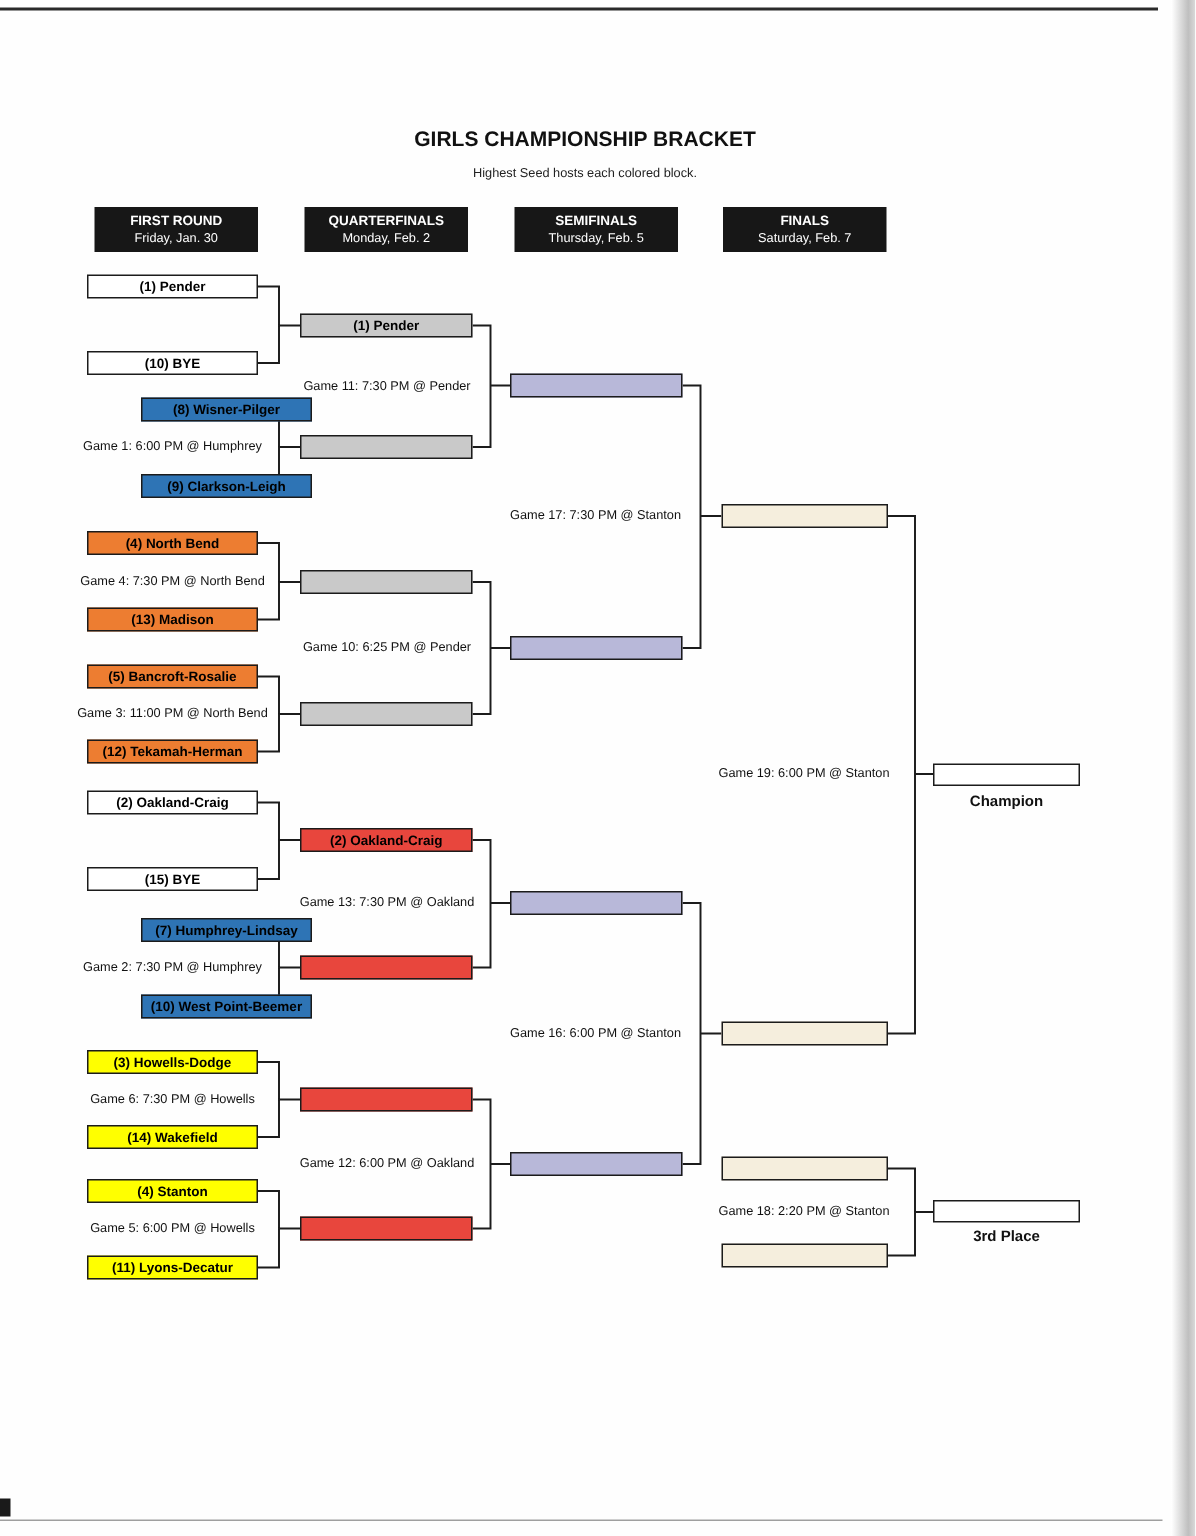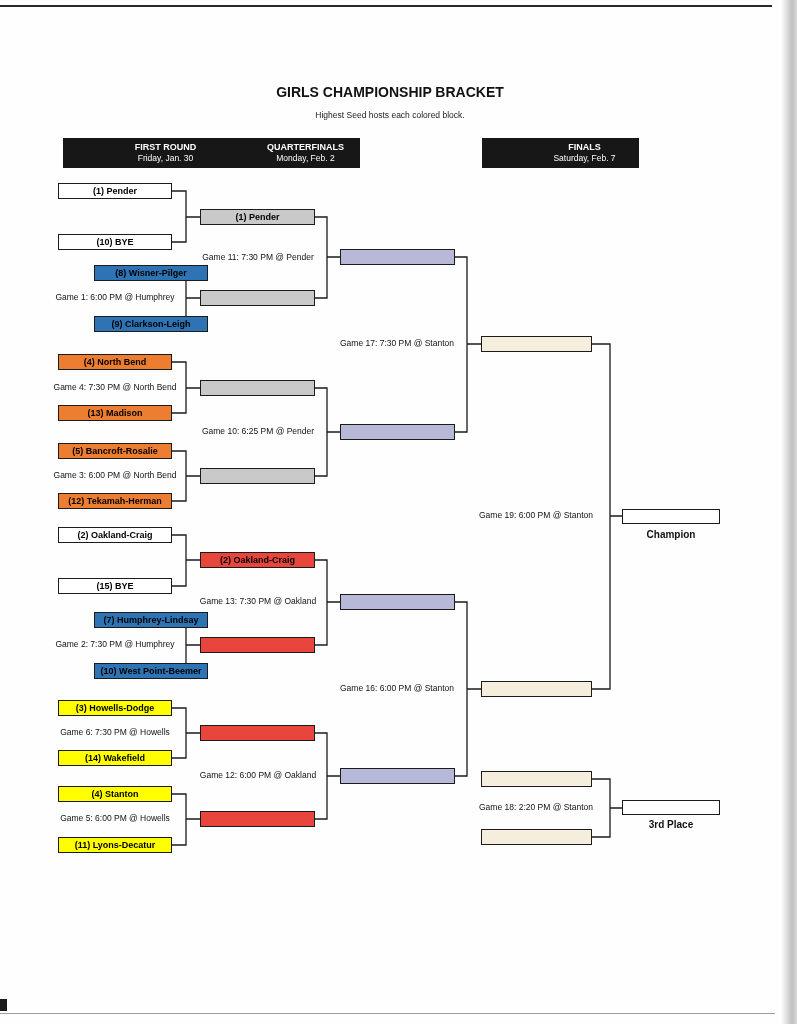--- a/index.html
+++ b/index.html
@@ -9,21 +9,21 @@
 
   .title{position:absolute;top:57px;left:0;width:780px;text-align:center;
          font-size:15.5px;font-weight:bold;color:#111;letter-spacing:.2px;}
   .subtitle{position:absolute;top:84px;left:0;width:780px;text-align:center;
          font-size:14px;font-weight:bold;color:#111;}
   .note{position:absolute;top:110px;left:0;width:780px;text-align:center;
          font-size:8.5px;color:#222;}
 
   .hdr{position:absolute;top:138px;width:109px;height:30px;
        background:var(--header_bg,#171717);color:#fff;display:flex;
-       flex-direction:column;align-items:center;justify-content:center;gap:2px;padding-left:48px;}
+       flex-direction:column;align-items:center;justify-content:center;gap:2px;}
   .hdr-name{font-size:9px;font-weight:bold;line-height:1;}
   .hdr-date{font-size:8.5px;font-weight:normal;line-height:1;}
 
   .slot{position:absolute;height:16px;border:1px solid #1b1b1b;box-sizing:border-box;
         display:flex;align-items:center;justify-content:center;font-size:9px;
         font-weight:bold;color:#000;background:#fff;line-height:1;white-space:nowrap;}
   .c1{left:58px;width:114px;}
   .c2{left:200px;width:115px;}
   .c3{left:340px;width:115px;}
   .c4{left:481px;width:111px;}
@@ -88,20 +88,24 @@
   </svg>
 
   <div class="hdr" style="left:63px">
     <div class="hdr-name">FIRST ROUND</div>
     <div class="hdr-date">Friday, Jan. 30</div>
   </div>
   <div class="hdr" style="left:203px">
     <div class="hdr-name">QUARTERFINALS</div>
     <div class="hdr-date">Monday, Feb. 2</div>
   </div>
+  <div class="hdr" style="left:343px">
+    <div class="hdr-name">SEMIFINALS</div>
+    <div class="hdr-date">Thursday, Feb. 5</div>
+  </div>
   <div class="hdr" style="left:482px">
     <div class="hdr-name">FINALS</div>
     <div class="hdr-date">Saturday, Feb. 7</div>
   </div>
 
   <div class="slot c1 white" style="top:183px">(1) Pender</div>
   <div class="slot c1 white" style="top:234px">(10) BYE</div>
   <div class="slot c1 blue" style="top:265px">(8) Wisner-Pilger</div>
   <div class="slot c1 blue" style="top:316px">(9) Clarkson-Leigh</div>
   <div class="slot c1 orange" style="top:354px">(4) North Bend</div>
@@ -112,21 +116,21 @@
   <div class="slot c1 white" style="top:578px">(15) BYE</div>
   <div class="slot c1 blue" style="top:612px">(7) Humphrey-Lindsay</div>
   <div class="slot c1 blue" style="top:663px">(10) West Point-Beemer</div>
   <div class="slot c1 yellow" style="top:700px">(3) Howells-Dodge</div>
   <div class="slot c1 yellow" style="top:750px">(14) Wakefield</div>
   <div class="slot c1 yellow" style="top:786px">(4) Stanton</div>
   <div class="slot c1 yellow" style="top:837px">(11) Lyons-Decatur</div>
 
   <div class="game g1" style="top:292px">Game 1: 6:00 PM @ Humphrey</div>
   <div class="game g1" style="top:382px">Game 4: 7:30 PM @ North Bend</div>
-  <div class="game g1" style="top:470px">Game 3: 6:00 PM @ North Bend</div>
+  <div class="game g1" style="top:470px">Game 3: 11:00 PM @ North Bend</div>
   <div class="game g1" style="top:639px">Game 2: 7:30 PM @ Humphrey</div>
   <div class="game g1" style="top:727px">Game 6: 7:30 PM @ Howells</div>
   <div class="game g1" style="top:813px">Game 5: 6:00 PM @ Howells</div>
 
   <div class="slot c2 gray" style="top:209px">(1) Pender</div>
   <div class="slot c2 gray" style="top:290px"></div>
   <div class="slot c2 gray" style="top:380px"></div>
   <div class="slot c2 gray" style="top:468px"></div>
   <div class="slot c2 red" style="top:552px">(2) Oakland-Craig</div>
   <div class="slot c2 red" style="top:637px"></div>

